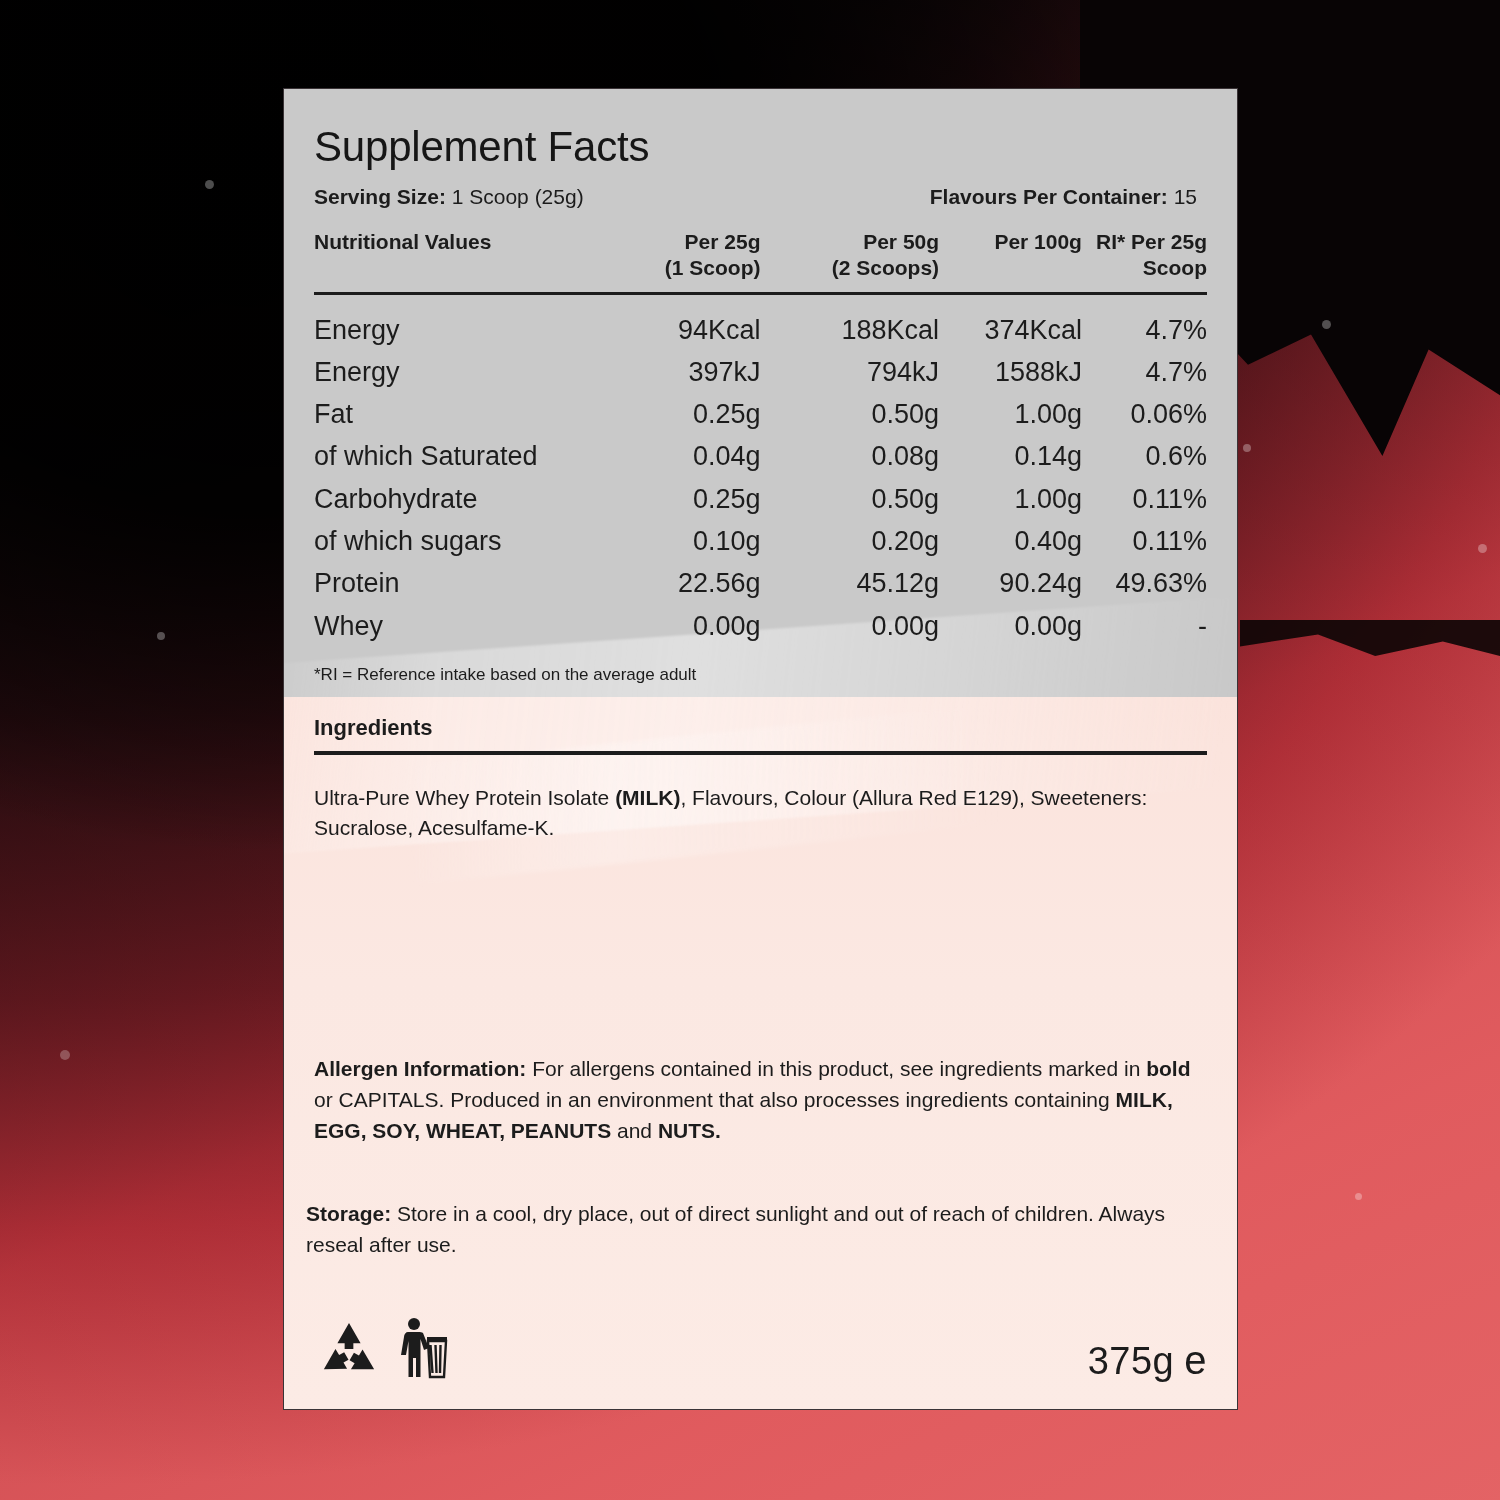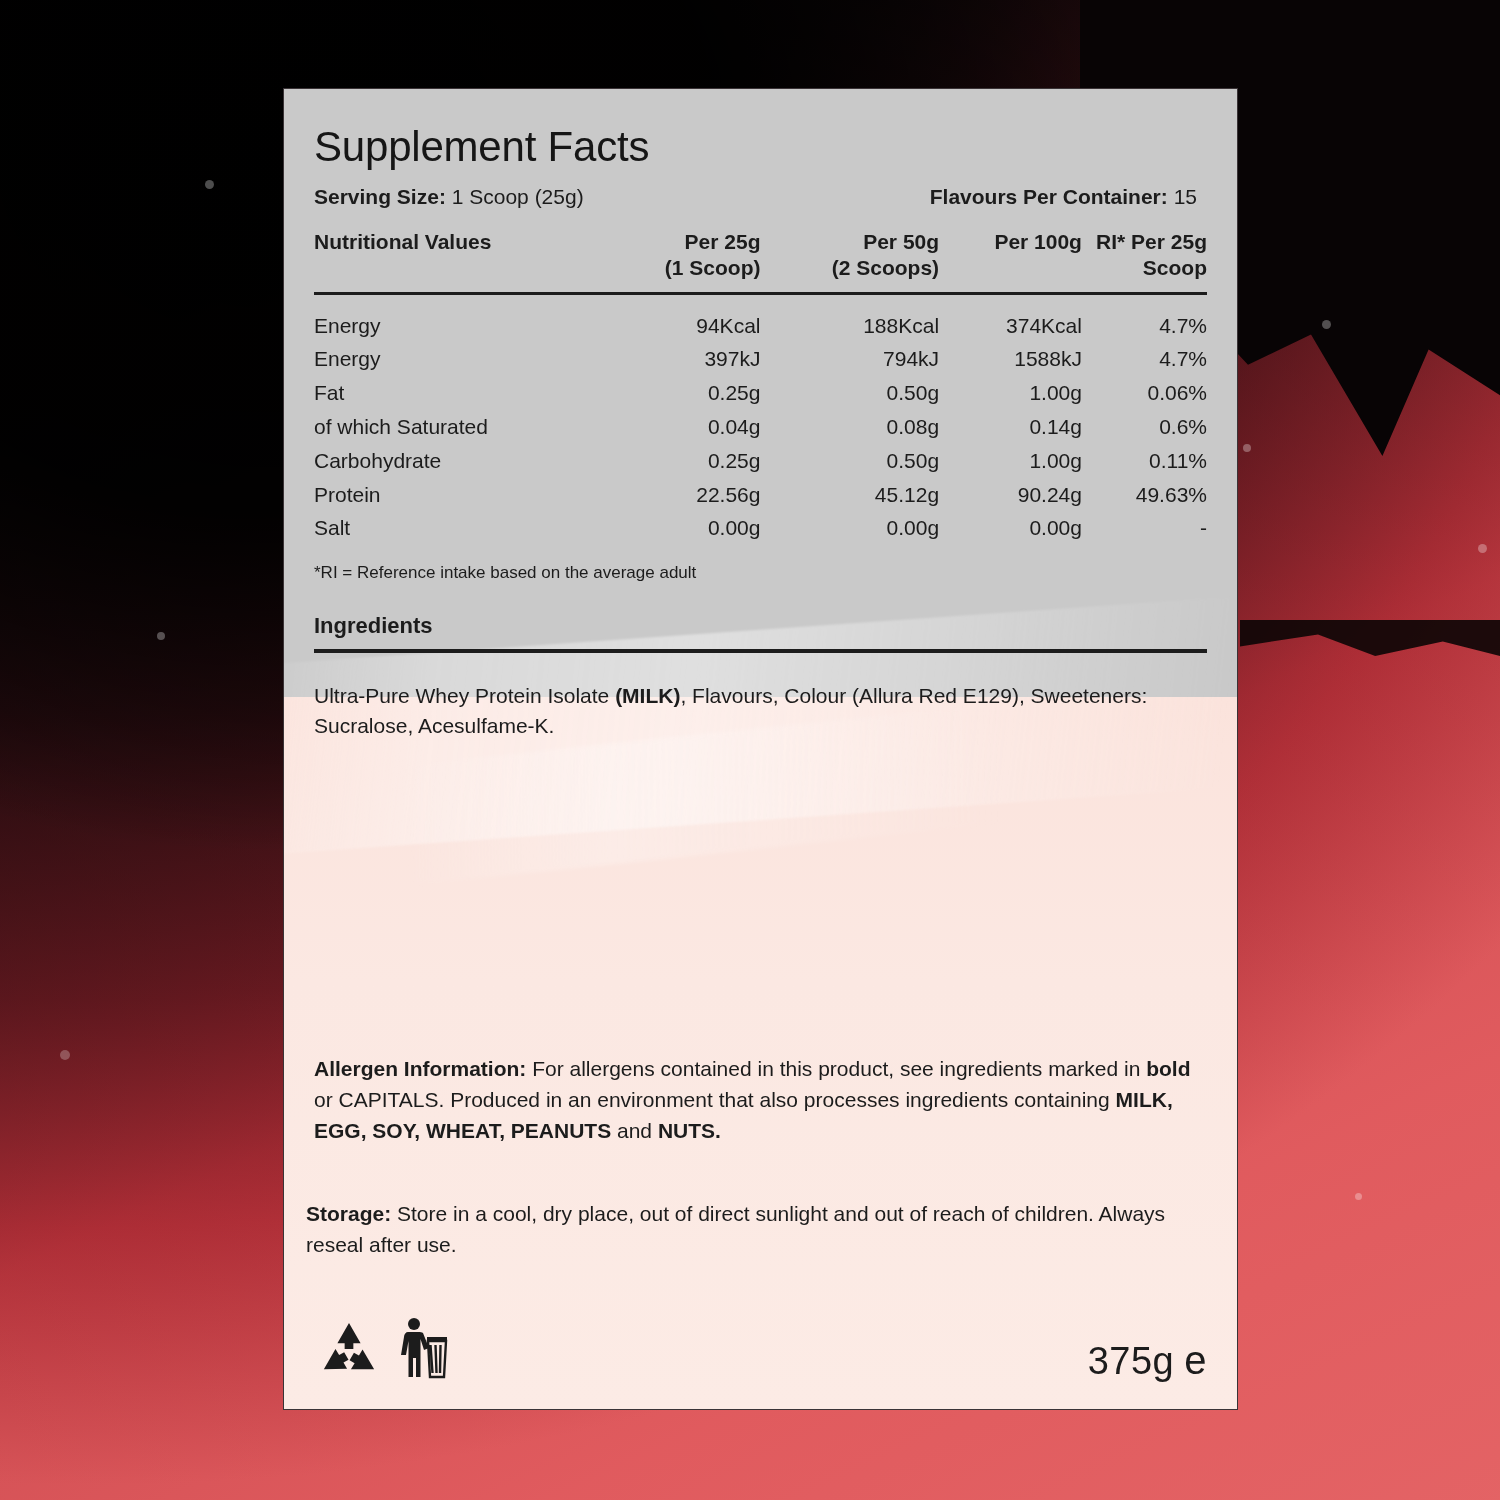--- a/index.html
+++ b/index.html
@@ -163,21 +163,21 @@
     text-align: left;
   }
   table.nutri thead tr.head-row th {
     border-bottom: 3px solid #1c1c1c;
     padding-bottom: 10px;
   }
   table.nutri td {
     text-align: right;
     padding: 2px 0;
     line-height: 1.42;
-    font-size: 21px;
+    font-size: 27px;
   }
   table.nutri td.first {
     text-align: left;
   }
   table.nutri tbody tr:first-child td { padding-top: 16px; }
 
   .col-label { width: 31%; }
   .col-25 { width: 19%; }
   .col-50 { width: 20%; }
   .col-100 { width: 16%; }
@@ -337,28 +337,35 @@
             <td>0.6%</td>
           </tr>
           <tr>
             <td class="first">Carbohydrate</td>
             <td>0.25g</td>
             <td>0.50g</td>
             <td>1.00g</td>
             <td>0.11%</td>
           </tr>
           <tr>
+            <td class="first">of which sugars</td>
+            <td>0.10g</td>
+            <td>0.20g</td>
+            <td>0.40g</td>
+            <td>0.11%</td>
+          </tr>
+          <tr>
             <td class="first">Protein</td>
             <td>22.56g</td>
             <td>45.12g</td>
             <td>90.24g</td>
             <td>49.63%</td>
           </tr>
           <tr>
-            <td class="first">Salt</td>
+            <td class="first">Whey</td>
             <td>0.00g</td>
             <td>0.00g</td>
             <td>0.00g</td>
             <td>-</td>
           </tr>
         </tbody>
       </table>
 
       <div class="ri-note">*RI = Reference intake based on the average adult</div>
 

